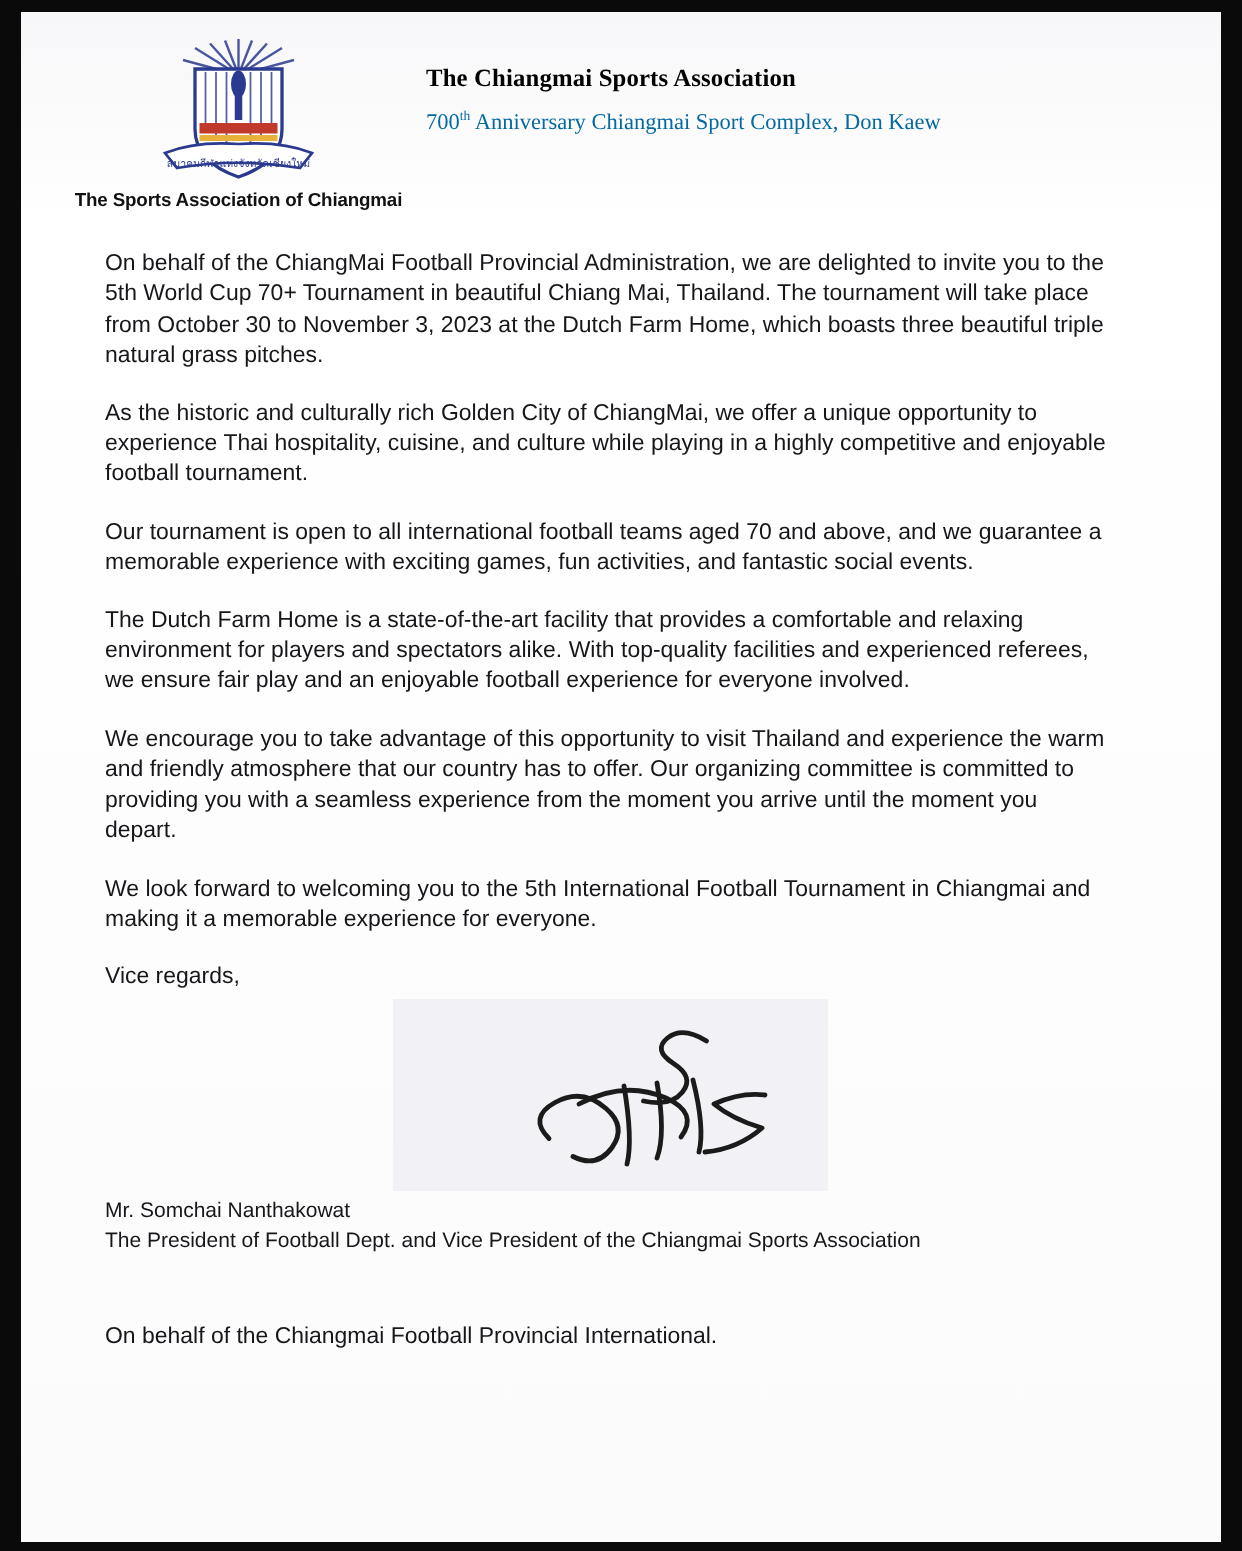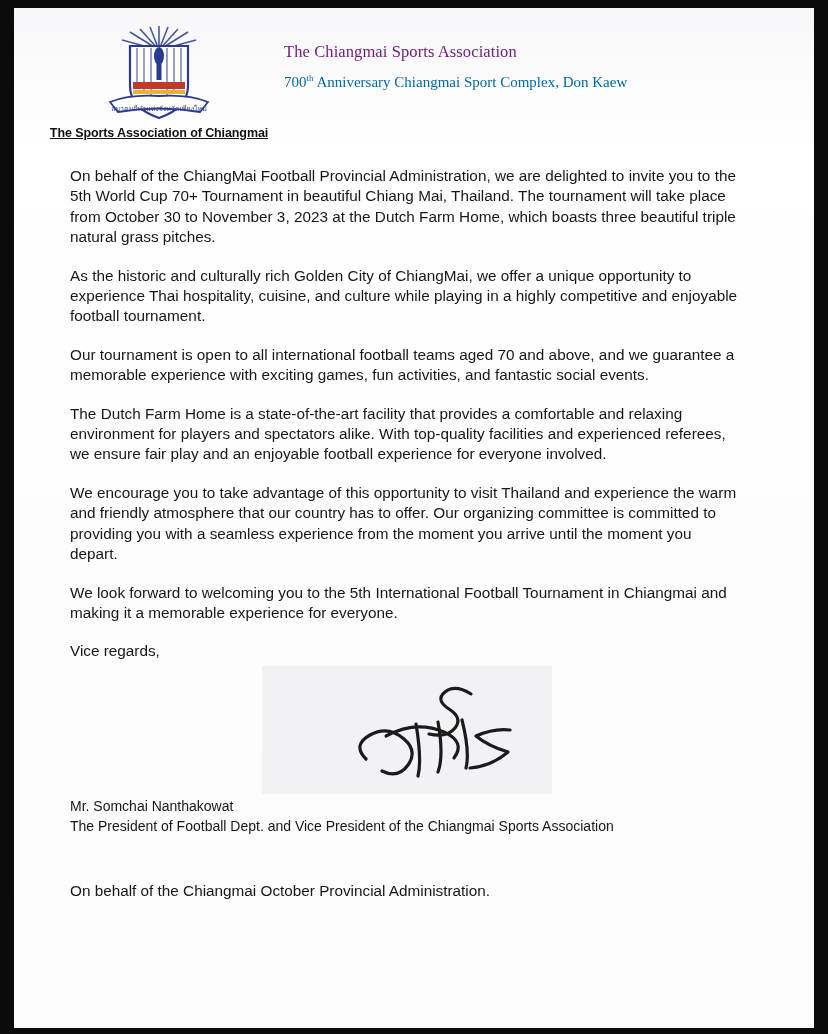--- a/index.html
+++ b/index.html
@@ -64,34 +64,33 @@
     position: relative;
   }
   .logo-caption {
     margin-top: 4px;
     font-size: 12.5px;
     font-weight: bold;
     color: #111;
     font-family: "Liberation Sans", sans-serif;
     white-space: nowrap;
     letter-spacing: -0.1px;
-    text-decoration: underline;
   }
   .org-block {
     padding-top: 16px;
     padding-left: 10px;
     color: #17184a;
     font-family: "Liberation Serif", serif;
   }
   .org-title {
     font-size: 16.5px;
-    font-weight: normal;
+    font-weight: bold;
     letter-spacing: 0.1px;
     margin-bottom: 8px;
-    color: #701a75;
+    color: #000000;
   }
   .org-line {
     font-size: 15px;
     line-height: 1.62;
     color: #0369a1;
   }
   .org-line sup {
     font-size: 9px;
     vertical-align: super;
   }
@@ -227,18 +226,18 @@
                 <path d="M196 56 q8 32 4 48"></path>
                 <path d="M204 104 q22 -2 38 -16 q-20 -6 -32 -16 q18 -8 34 -6"></path>
               </g>
             </svg>
           </div>
         </div>
 
         <p class="signoff">Mr. Somchai Nanthakowat</p>
         <p class="signoff">The President of Football Dept. and Vice President of the Chiangmai Sports Association</p>
 
-        <p class="closing">On behalf of the Chiangmai October Provincial Administration.</p>
+        <p class="closing">On behalf of the Chiangmai Football Provincial International.</p>
       </div>
 
     </div>
   </div>
 </div>
 
 </body></html>

